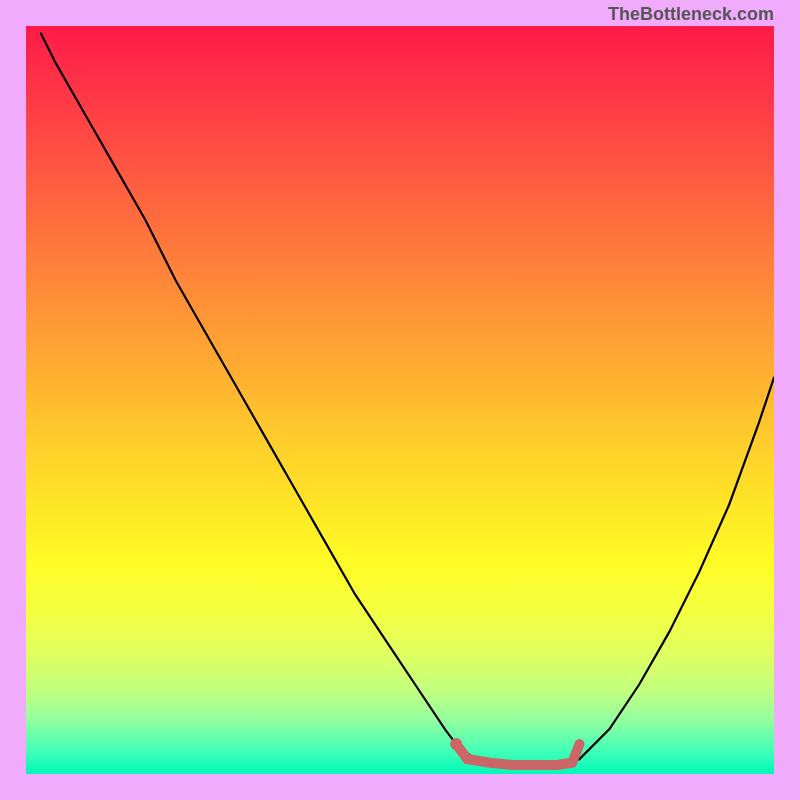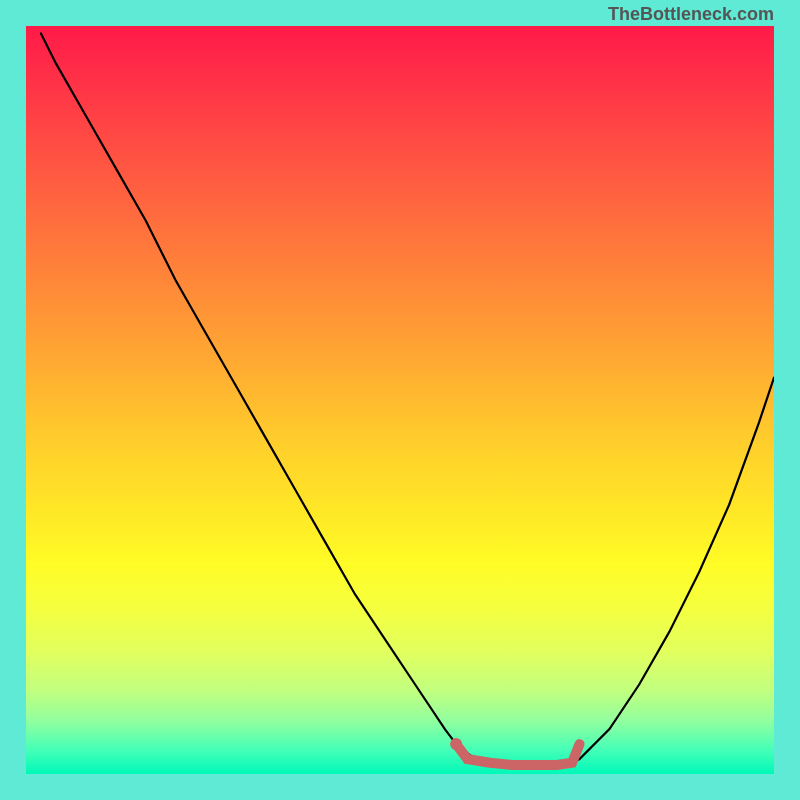--- a/index.html
+++ b/index.html
@@ -1,20 +1,20 @@
 <!DOCTYPE html>
 <html><head>
 <meta charset="utf-8">
 <style>
   * { margin: 0; padding: 0; box-sizing: border-box; }
   html, body { width: 800px; height: 800px; overflow: hidden; }
   .chart-container {
     width: 800px;
     height: 800px;
-    background: #5eead4;
+    background: #f0abfc;
     position: relative;
   }
   .plot-area {
     position: absolute;
     left: 26px;
     top: 26px;
     width: 748px;
     height: 748px;
     background: linear-gradient(to bottom,
       #ff1a48 0%,

